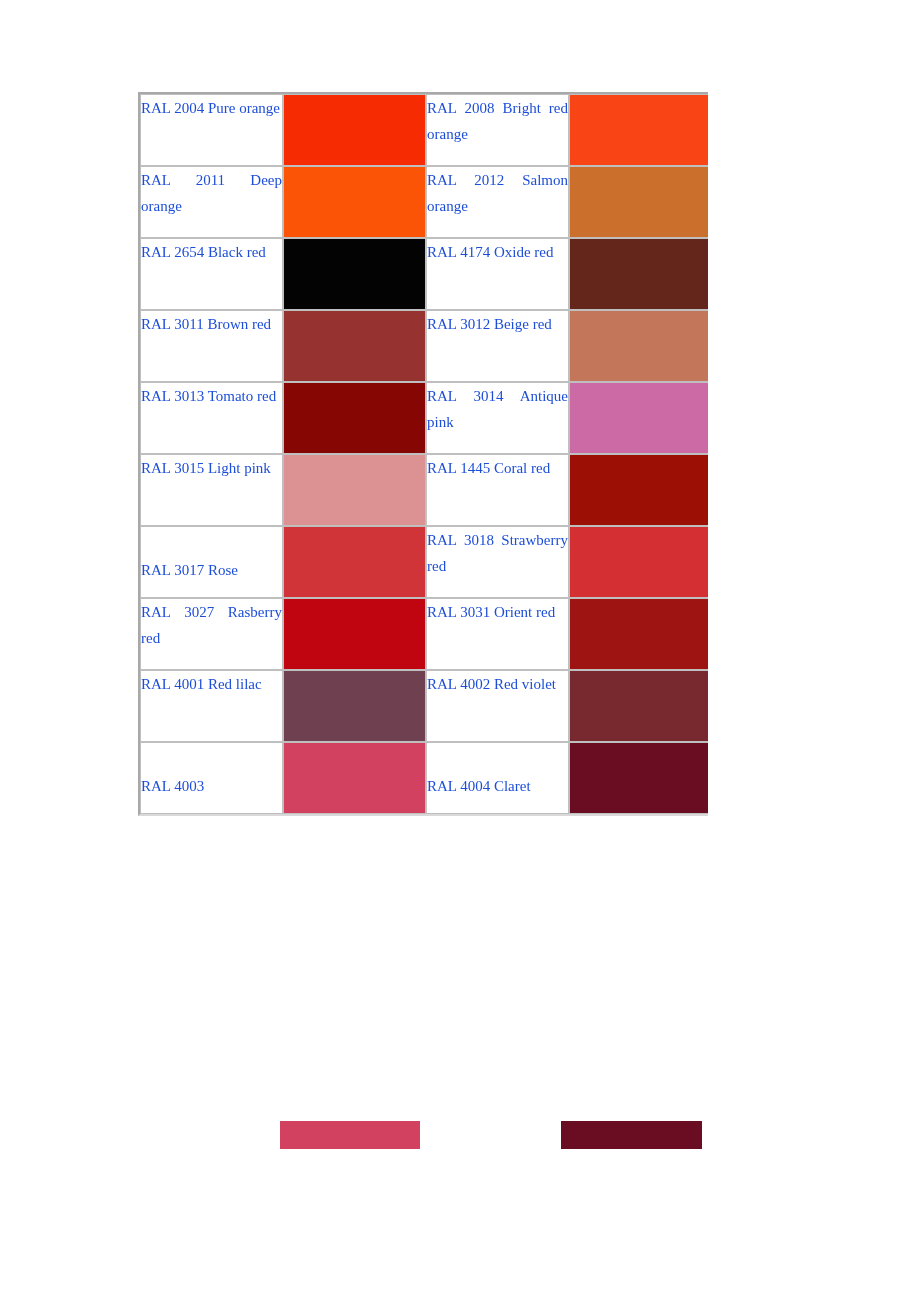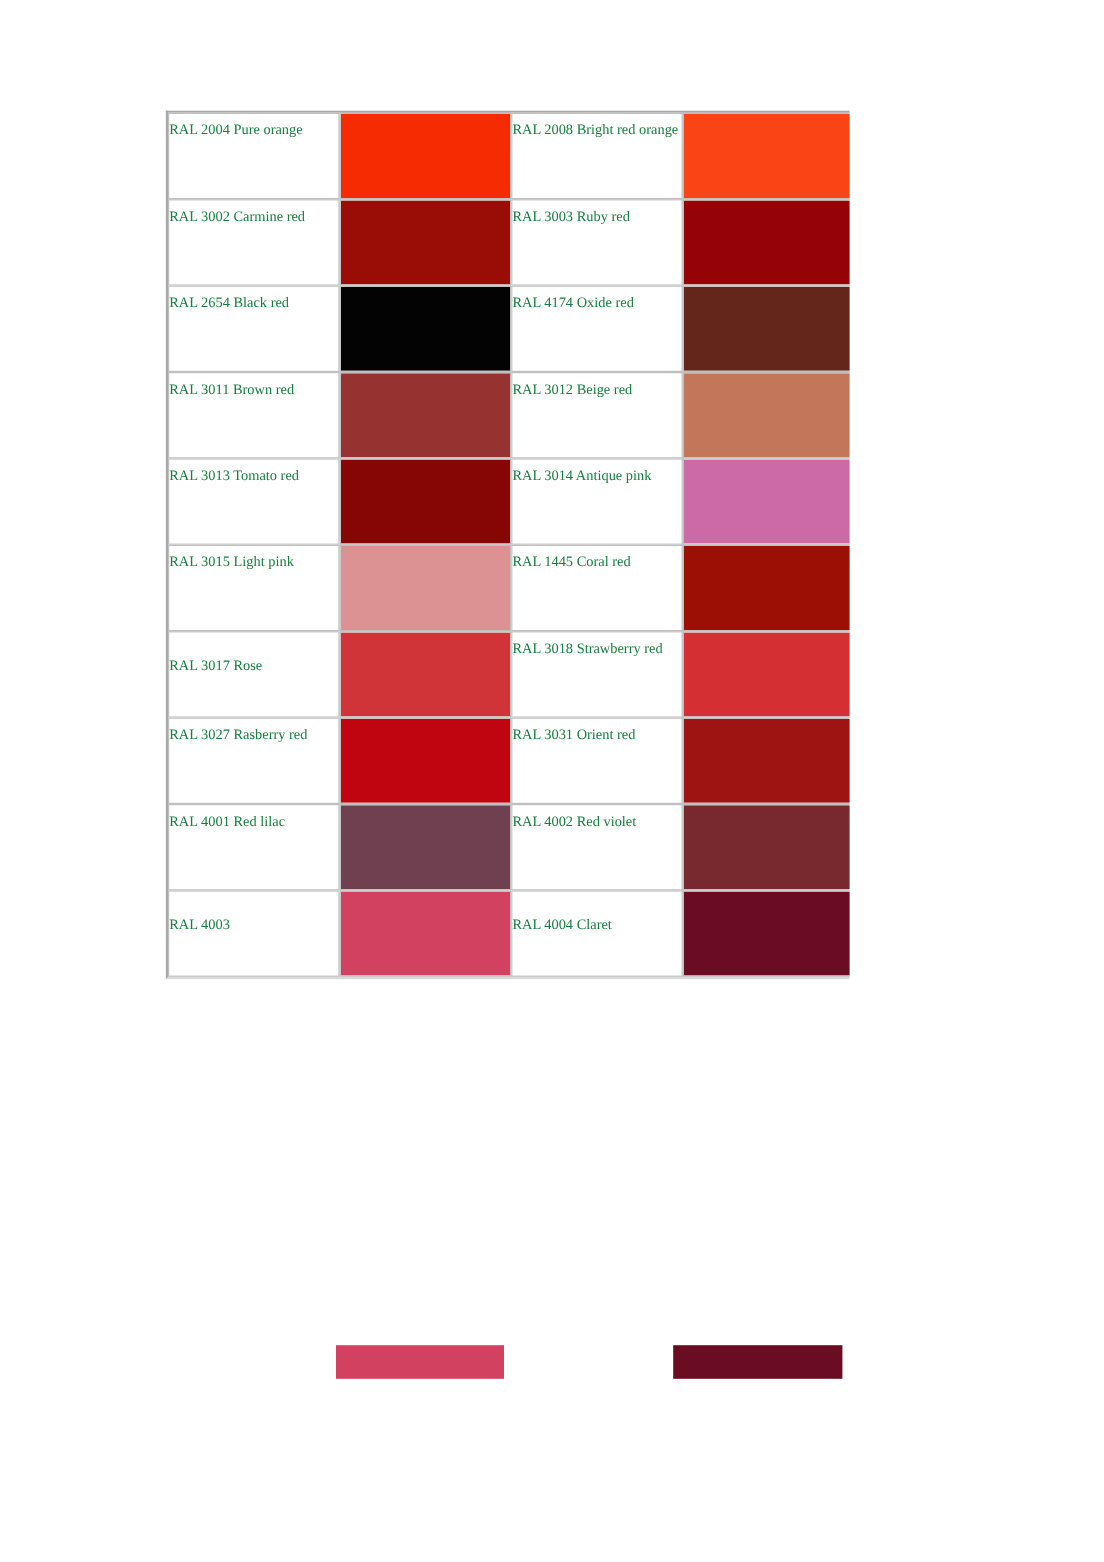--- a/index.html
+++ b/index.html
@@ -53,37 +53,37 @@
     vertical-align: top;
     border: 1px solid #bfbfbf;
     background: #ffffff;
   }
 
   
   td.name-cell {
     width: 141px;
     height: 64px;
     padding: 8px 7px 6px 7px;
-    font-size: 12px;
+    font-size: 15px;
     line-height: 26px;
-    color: #15803d;
+    color: #1d4ed8;
     text-align: justify;
     text-align-last: left;
     -moz-text-align-last: left;
     word-spacing: 0px;
     background: #ffffff;
     border: 1px solid #c4c4c4;
   }
   td.name-cell .txt {
     display: block;
     text-align: justify;
   }
   
   td.name-cell.single .txt {
-    padding-top: 14px;
+    padding-top: 30px;
   }
 
   
   td.swatch-cell {
     width: 141px;
     height: 64px;
     padding: 0;
     border: 1px solid #c4c4c4;
     overflow: hidden;
   }
@@ -129,30 +129,30 @@
             </td>
             <td class="name-cell col3">
               <span class="txt">RAL 2008 Bright red orange</span>
             </td>
             <td class="swatch-cell">
               <span class="swatch" style="background: rgb(249, 68, 21);"></span>
             </td>
           </tr>
           <tr>
             <td class="name-cell">
-              <span class="txt">RAL 3002 Carmine red</span>
-            </td>
-            <td class="swatch-cell">
-              <span class="swatch" style="background: rgb(154, 13, 7);"></span>
-            </td>
-            <td class="name-cell col3">
-              <span class="txt">RAL 3003 Ruby red</span>
-            </td>
-            <td class="swatch-cell">
-              <span class="swatch" style="background: rgb(150, 3, 6);"></span>
+              <span class="txt">RAL 2011 Deep orange</span>
+            </td>
+            <td class="swatch-cell">
+              <span class="swatch" style="background: rgb(252, 84, 6);"></span>
+            </td>
+            <td class="name-cell col3">
+              <span class="txt">RAL 2012 Salmon orange</span>
+            </td>
+            <td class="swatch-cell">
+              <span class="swatch" style="background: rgb(203, 111, 45);"></span>
             </td>
           </tr>
           <tr>
             <td class="name-cell">
               <span class="txt">RAL 2654 Black red</span>
             </td>
             <td class="swatch-cell">
               <span class="swatch" style="background: rgb(3, 3, 3);"></span>
             </td>
             <td class="name-cell col3">

